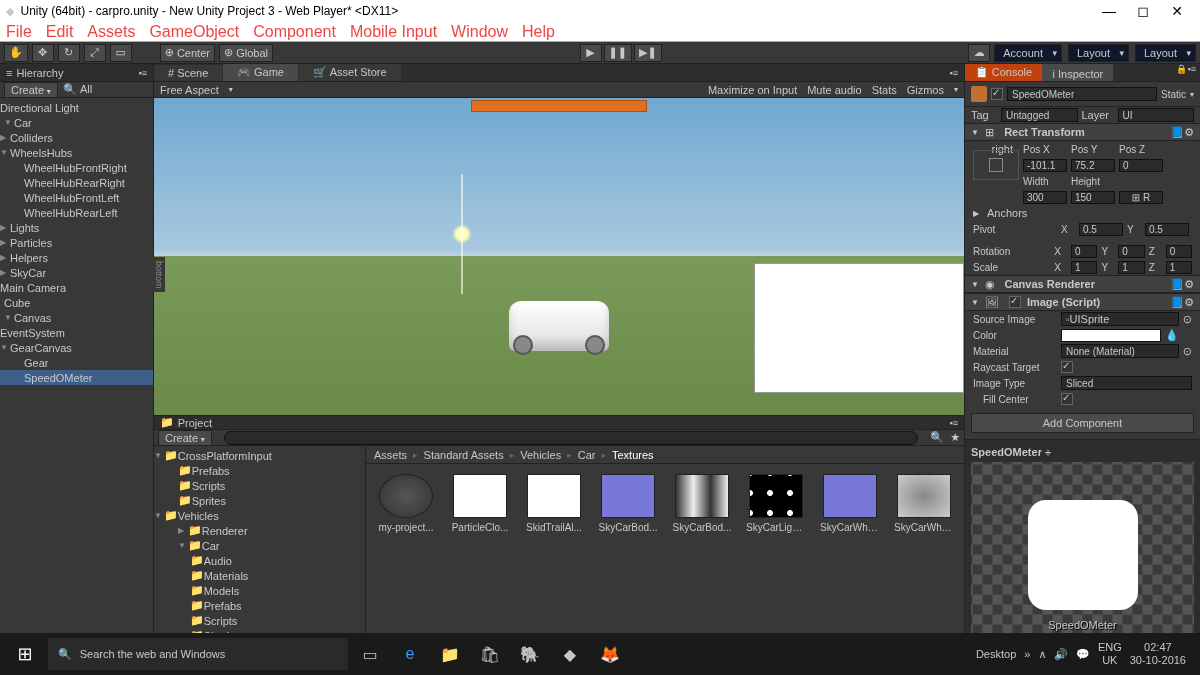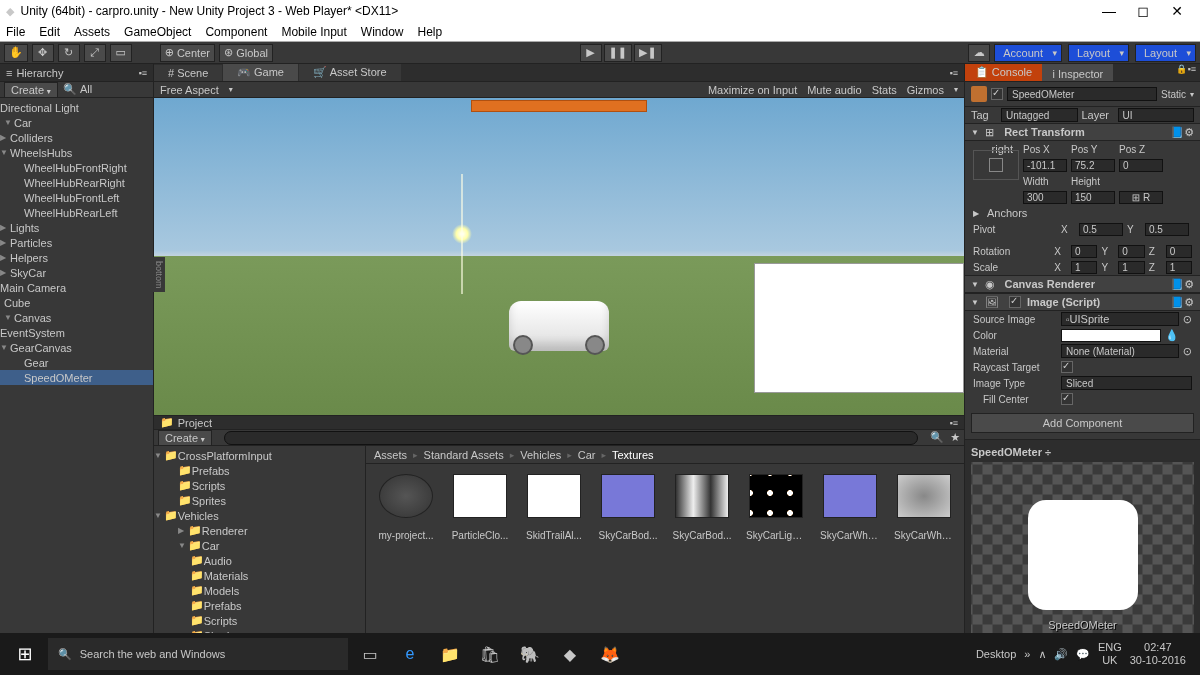--- a/index.html
+++ b/index.html
@@ -1,27 +1,27 @@
 <!DOCTYPE html>
 <html><head>
 <meta charset="utf-8">
 <style>
 *{margin:0;padding:0;box-sizing:border-box;font-family:"Segoe UI",Arial,sans-serif;font-size:11px;color:#c8c8c8;user-select:none}
 body{background:#383838;width:1200px;height:675px;overflow:hidden;position:relative}
 .titlebar{height:22px;background:#fff;display:flex;align-items:center;padding:0 6px;color:#000}
 .titlebar .title{flex:1;color:#000;font-size:12px}
 .titlebar .wbtn{width:34px;text-align:center;color:#000;font-size:14px}
 .menubar{height:20px;background:#fff;display:flex;align-items:center;padding:0 6px;gap:14px;color:#000;border-bottom:1px solid #aaa}
-.menubar span{color:#000000;font-size:12px}
+.menubar span{color:#ef4444;font-size:16px}
 .toolbar{height:22px;background:#383838;display:flex;align-items:center;padding:0 4px;gap:4px;border-bottom:1px solid #222}
 .toolbtn{background:#4a4a4a;border:1px solid #222;height:18px;min-width:22px;display:flex;align-items:center;justify-content:center;padding:0 4px}
 .toolbar .spacer{flex:1}
 .toolbar .play-group{display:flex;gap:2px}
 .toolbar .right-group{display:flex;gap:6px}
-.dropdown{background:#1d4ed8;border:1px solid #222;height:18px;padding:0 18px 0 8px;position:relative;display:flex;align-items:center}
+.dropdown{background:#0f172a;border:1px solid #222;height:18px;padding:0 18px 0 8px;position:relative;display:flex;align-items:center}
 .dropdown::after{content:"▾";position:absolute;right:4px;font-size:9px}
 .main{display:flex;height:589px}
 .col-left{width:180px;display:flex;flex-direction:column;border-right:1px solid #222}
 .tab-header{height:18px;background:#2d2d2d;display:flex;align-items:center;padding:0 6px;border-bottom:1px solid #222}
 .sub-toolbar{height:16px;background:#383838;display:flex;align-items:center;padding:0 4px;gap:6px;border-bottom:1px solid #222}
 .create-btn{background:#4a4a4a;padding:1px 6px;font-size:10px;border:1px solid #222}
 .hierarchy-tree{flex:1;overflow:hidden;padding:2px 0}
 .tree-item{padding:1px 0 1px 4px;white-space:nowrap;display:flex;align-items:center;height:15px}
 .tree-item .arrow{width:10px;font-size:8px;color:#888}
 .tree-item.blue{color:#4a8ec2}
@@ -43,21 +43,21 @@
 .car-wheel{position:absolute;bottom:6px;width:20px;height:20px;background:#888;border-radius:50%;border:2px solid #555}
 .car-wheel.l{left:14px}.car-wheel.r{right:14px}
 .rect-overlay{position:absolute;right:0;bottom:22px;width:210px;height:130px;background:#fff;border:1px solid #999}
 .project-panel{height:238px;border-top:1px solid #222;display:flex;flex-direction:column}
 .proj-body{flex:1;display:flex}
 .proj-tree{width:212px;border-right:1px solid #222;padding:2px 0;overflow:hidden}
 .proj-grid{flex:1;display:flex;flex-direction:column}
 .breadcrumb{height:18px;display:flex;align-items:center;padding:0 8px;gap:6px;border-bottom:1px solid #222}
 .crumb-sep{color:#666;font-size:9px}
 .asset-row{display:flex;gap:14px;padding:10px;align-items:flex-start}
-.asset{width:60px;display:flex;flex-direction:column;align-items:center;gap:12px}
+.asset{width:60px;display:flex;flex-direction:column;align-items:center;gap:4px}
 .asset .thumb{width:54px;height:44px;background:#fff;border:1px solid #222}
 .asset .label{font-size:10px;text-align:center;white-space:nowrap;overflow:hidden;text-overflow:ellipsis;width:60px}
 .col-right{width:236px;border-left:1px solid #222;display:flex;flex-direction:column}
 .insp-tabs{height:18px;background:#2d2d2d;display:flex;border-bottom:1px solid #222}
 .insp-tabs .tab{padding:2px 10px;background:#c2410c}
 .insp-tabs .tab.active{background:#4a4a4a}
 .insp-header{padding:4px 6px;display:flex;align-items:center;gap:4px;border-bottom:1px solid #222}
 .insp-icon{width:16px;height:16px;background:#c07030;border-radius:2px}
 .insp-check{width:12px;height:12px;background:#333;border:1px solid #666;position:relative}
 .insp-check.on::after{content:"✓";position:absolute;top:-2px;left:0;font-size:10px;color:#ccc}

